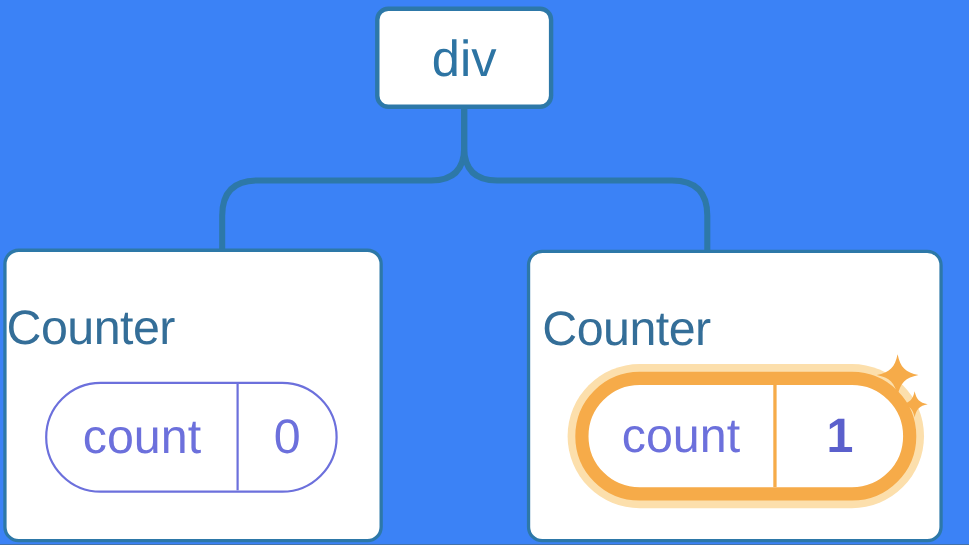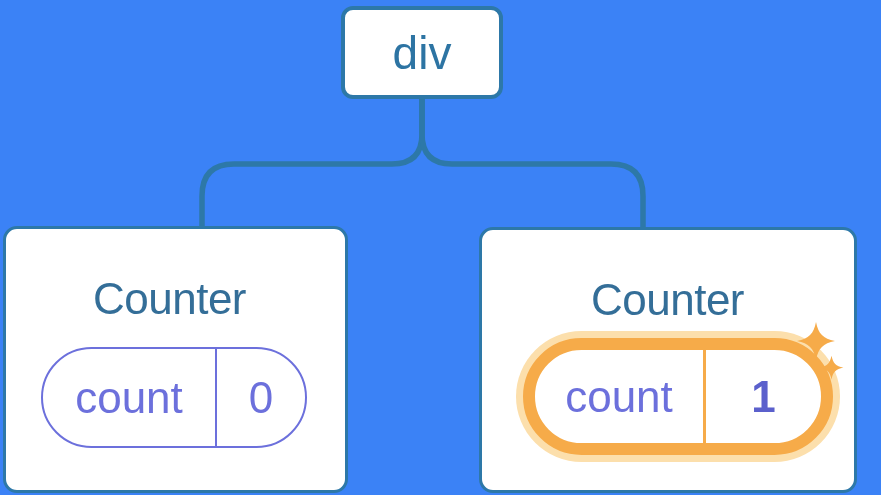--- a/index.html
+++ b/index.html
@@ -47,21 +47,21 @@
     border-radius: 14px;
     z-index: 1;
   }
   .card-left  { left: 3px;   top: 226px; width: 345px; height: 267px; }
   .card-right { left: 479px; top: 227px; width: 378px; height: 266px; }
 
   .card-title {
     position: absolute;
     left: 0; right: 12px;
     top: 48px;
-    text-align: center;
+    text-align: left;
     font-size: 44px;
     font-weight: 500;
     color: #346e98;
     line-height: 1;
     letter-spacing: -0.5px;
   }
   .card-right .card-title { left: 11px; }
 
   
   .pill-plain {

